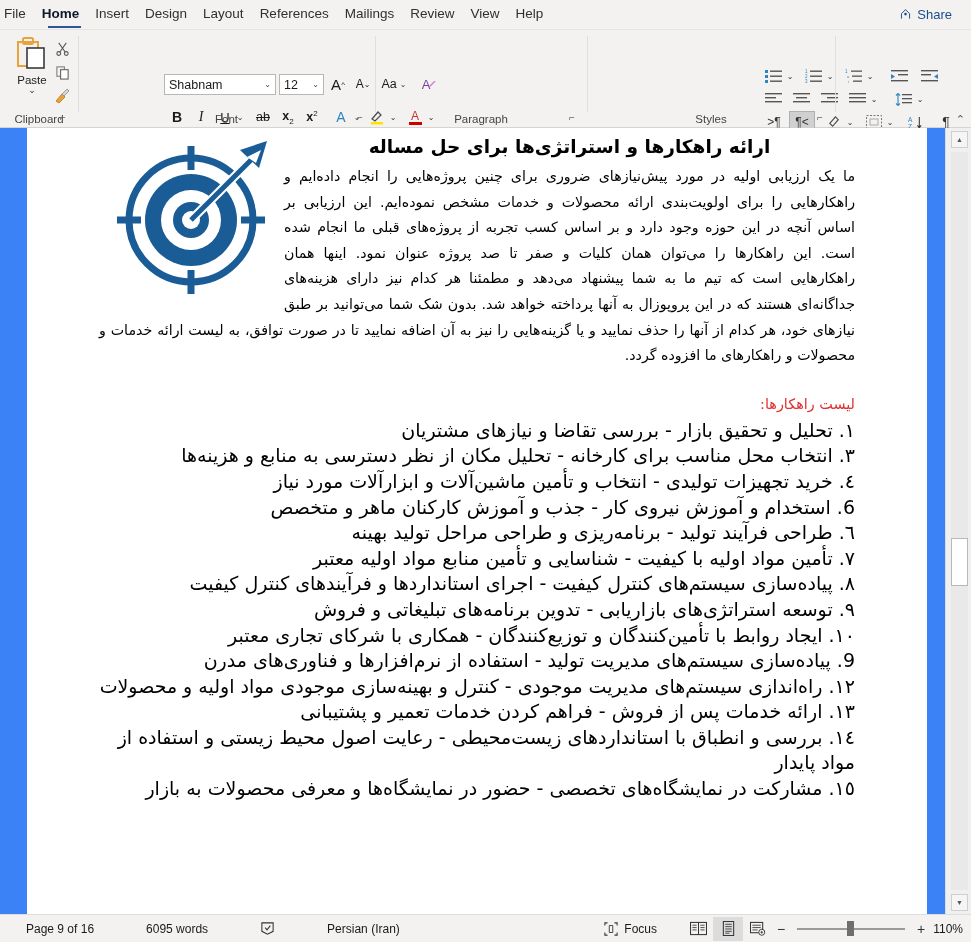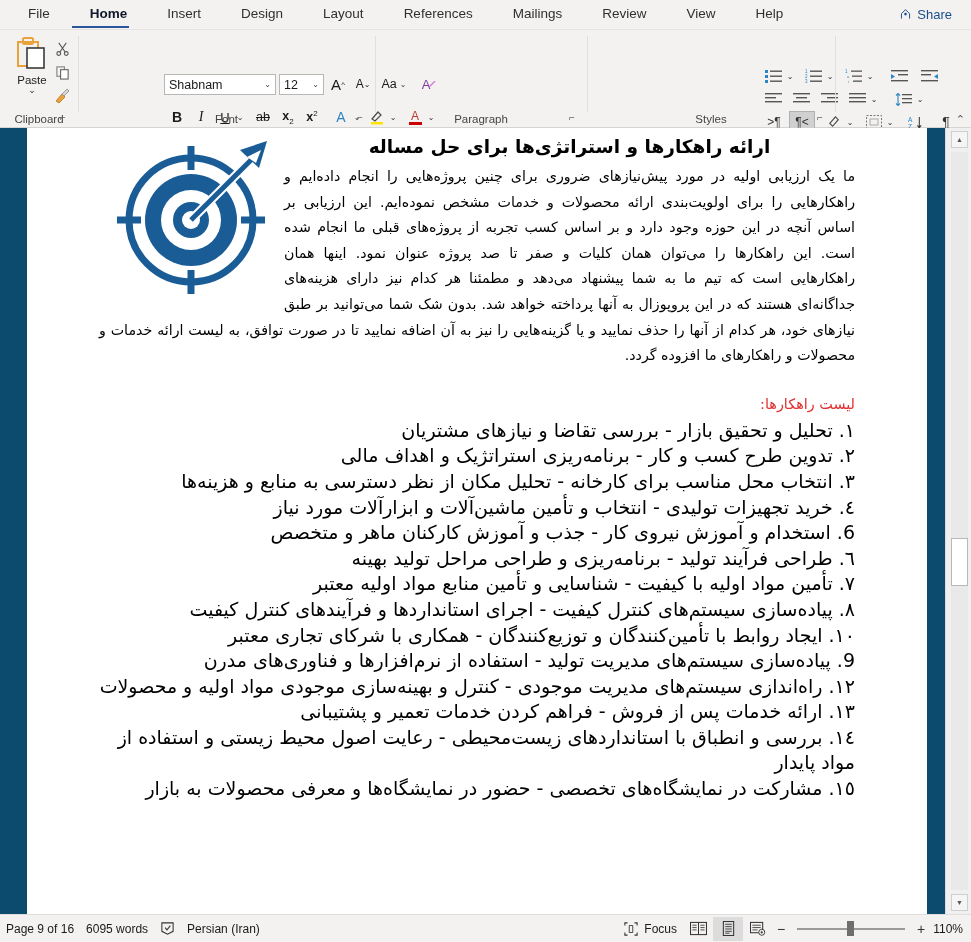--- a/index.html
+++ b/index.html
@@ -11,21 +11,21 @@
   }
   #app { position: relative; width: 971px; height: 942px; background: #f3f2f1; }
 
   
   .tabbar {
     position: absolute; top: 0; left: 0; width: 971px; height: 30px;
     background: #f3f2f1; display: flex; align-items: flex-end;
     border-bottom: 1px solid #e6e4e2;
   }
   .tab {
-    font-size: 13.5px; color: #30302f; padding: 4px 12px 6px 28px;
+    font-size: 13.5px; color: #30302f; padding: 4px 12px 6px 4px;
     line-height: 18px; cursor: default; white-space: nowrap;
     position: relative;
   }
   .tab.active { color: #0f172a; font-weight: bold; }
   .tab.active:after {
     content: ""; position: absolute; left: 10px; right: 10px; bottom: 1px;
     height: 2.5px; background: #2b579a;
   }
   .tab.file { color: #30302f; }
   .share-btn {
@@ -86,21 +86,21 @@
   .ic.sel { background: #d0d0d0; border-color: #b0b0b0; }
   .caret { position: absolute; font-size: 8px; color: #333; width: 10px; height: 22px;
            display:flex; align-items:center; justify-content:center; }
   .ribbon-collapse {
     position: absolute; right: 6px; bottom: 2px; font-size: 11px; color: #555;
   }
 
   
   .docarea {
     position: absolute; top: 128px; left: 0; width: 971px; height: 786px;
-    background: #0c4a6e; overflow: hidden;
+    background: #3b82f6; overflow: hidden;
   }
   .page {
     position: absolute; top: 0; left: 27px; width: 900px; height: 786px;
     background: #ffffff;
   }
   .content {
     position: absolute; top: 0; left: 0; width: 900px; height: 786px;
     direction: rtl; padding: 4px 72px 0 72px;
     font-family: "DejaVu Sans", sans-serif;
   }
@@ -146,21 +146,21 @@
   .vs-track-mid {
     position:absolute; left:5px; top:24px; bottom:24px; width:17px; background:#e9e9e9;
   }
 
   
   .statusbar {
     position: absolute; bottom: 0; left: 0; width: 971px; height: 28px;
     background: #f3f2f1; border-top: 1px solid #e0dedc;
     display: flex; align-items: center; font-size: 12px; color: #1a1a1a;
   }
-  .sb-item { padding: 0 6px; display: flex; align-items: center; gap: 6px;
+  .sb-item { padding: 0 26px; display: flex; align-items: center; gap: 6px;
              height: 28px; white-space: nowrap; }
   .sb-right { margin-left: auto; display: flex; align-items: center; height: 28px; }
   .view-btn { width: 30px; height: 24px; display: flex; align-items: center;
               justify-content: center; }
   .view-btn.active { background: #dcdcdc; }
   .zoom-slider { position: relative; width: 108px; height: 24px;
                  display: flex; align-items: center; margin: 0 8px; }
   .zs-track { position: absolute; left: 0; right: 0; height: 2px; background: #9a9a9a; }
   .zs-mid { position:absolute; left:54px; width:1px; height:8px; background:#9a9a9a; }
   .zs-thumb { position: absolute; left: 50px; width: 7px; height: 15px; background: #6e6e6e; }
@@ -459,27 +459,27 @@
             <path d="M138 19 L152 12 L147 25 Z" fill="#ffffff"></path>
           </svg>
         </div>
 
         <div class="doc-h1">ارائه راهکارها و استراتژی‌ها برای حل مساله</div>
         <p class="doc-p">ما یک ارزیابی اولیه در مورد پیش‌نیازهای ضروری برای چنین پروژه‌هایی را انجام داده‌ایم و راهکارهایی را برای اولویت‌بندی ارائه محصولات و خدمات مشخص نموده‌ایم. این ارزیابی بر اساس آنچه در این حوزه وجود دارد و بر اساس کسب تجربه از پروژه‌های قبلی ما انجام شده است. این راهکارها را می‌توان همان کلیات و صفر تا صد پروژه عنوان نمود. اینها همان راهکارهایی است که تیم ما به شما پیشنهاد می‌دهد و مطمئنا هر کدام نیز دارای هزینه‌های جداگانه‌ای هستند که در این پروپوزال به آنها پرداخته خواهد شد. بدون شک شما می‌توانید بر طبق نیازهای خود، هر کدام از آنها را حذف نمایید و یا گزینه‌هایی را نیز به آن اضافه نمایید تا در صورت توافق، به لیست ارائه خدمات و محصولات و راهکارهای ما افزوده گردد.</p>
 
         <div class="redhead">لیست راهکارها:</div>
         <ul class="list">
           <li>١. تحلیل و تحقیق بازار - بررسی تقاضا و نیازهای مشتریان</li>
-          <li>٢. تدوین طرح کسب و کار - برنامه‌ریزی استراتژیک و اهداف مالی</li>
           <li>٣. انتخاب محل مناسب برای کارخانه - تحلیل مکان از نظر دسترسی به منابع و هزینه‌ها</li>
           <li>٤. خرید تجهیزات تولیدی - انتخاب و تأمین ماشین‌آلات و ابزارآلات مورد نیاز</li>
           <li>6. استخدام و آموزش نیروی کار - جذب و آموزش کارکنان ماهر و متخصص</li>
           <li>٦. طراحی فرآیند تولید - برنامه‌ریزی و طراحی مراحل تولید بهینه</li>
           <li>٧. تأمین مواد اولیه با کیفیت - شناسایی و تأمین منابع مواد اولیه معتبر</li>
           <li>٨. پیاده‌سازی سیستم‌های کنترل کیفیت - اجرای استانداردها و فرآیندهای کنترل کیفیت</li>
+          <li>٩. توسعه استراتژی‌های بازاریابی - تدوین برنامه‌های تبلیغاتی و فروش</li>
           <li>١٠. ایجاد روابط با تأمین‌کنندگان و توزیع‌کنندگان - همکاری با شرکای تجاری معتبر</li>
           <li>9. پیاده‌سازی سیستم‌های مدیریت تولید - استفاده از نرم‌افزارها و فناوری‌های مدرن</li>
           <li>١٢. راه‌اندازی سیستم‌های مدیریت موجودی - کنترل و بهینه‌سازی موجودی مواد اولیه و محصولات</li>
           <li>١٣. ارائه خدمات پس از فروش - فراهم کردن خدمات تعمیر و پشتیبانی</li>
           <li>١٤. بررسی و انطباق با استانداردهای زیست‌محیطی - رعایت اصول محیط زیستی و استفاده از مواد پایدار</li>
           <li>١٥. مشارکت در نمایشگاه‌های تخصصی - حضور در نمایشگاه‌ها و معرفی محصولات به بازار</li>
         </ul>
       </div>
     </div>
   </div>

